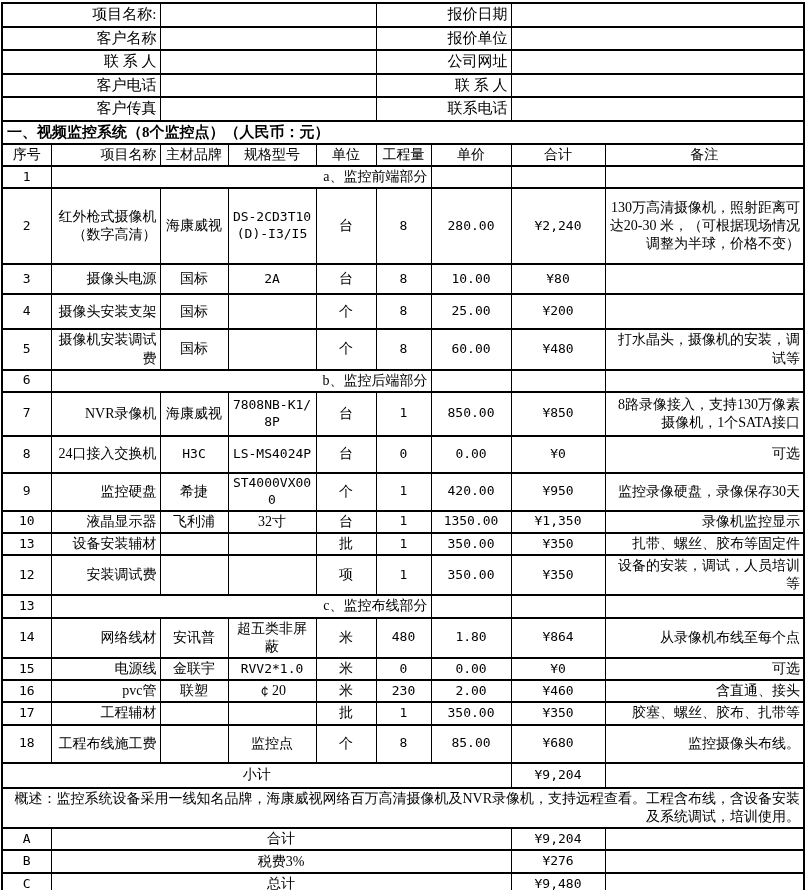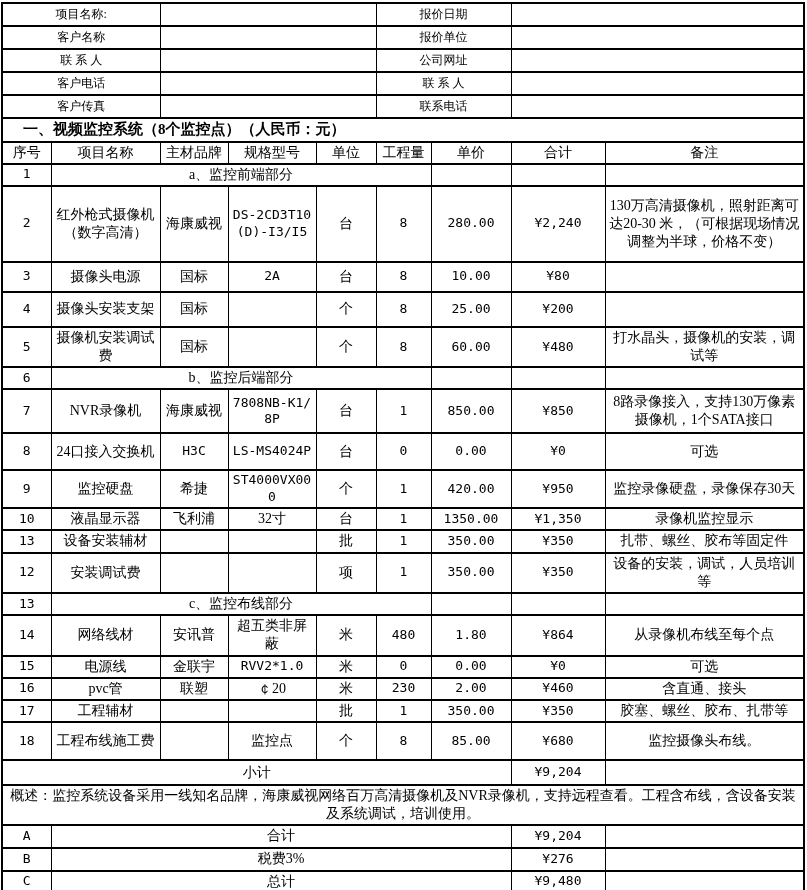--- a/index.html
+++ b/index.html
@@ -3,24 +3,24 @@
 <meta charset="utf-8">
 <style>
   html,body{margin:0;padding:0;background:#fff;color:#000;
     font-family:"Liberation Serif","DejaVu Serif",serif;}
   .sheet{width:805px;margin:0;padding:2px 0 0 1px;}
   table{border-collapse:collapse;table-layout:fixed;width:802px;border:2px solid #000;}
   td{border:1px solid #000;border-top-width:2px;border-bottom-width:2px;
      padding:1px 3px;font-size:14px;line-height:1.3;vertical-align:middle;
      overflow:hidden;word-break:break-all;}
   .c{text-align:center;}
-  .l{text-align:center;}
+  .l{text-align:right;}
   .mono{font-family:"DejaVu Sans Mono","Liberation Mono",monospace;font-size:13px;}
-  .fl{font-size:12px;}
-  .title{font-size:15px;font-weight:bold;padding-left:20px;margin-left:24px;}
+  .fl{font-size:15px;text-align:right;}
+  .title{font-size:15px;font-weight:bold;padding-left:4px;margin-left:24px;}
   .colh{font-size:14px;}
   .sec{font-weight:normal;font-size:14px;}
 </style>
 </head>
 <body>
 
 <div class="sheet">
 <table>
   <colgroup>
     <col style="width:49px">

